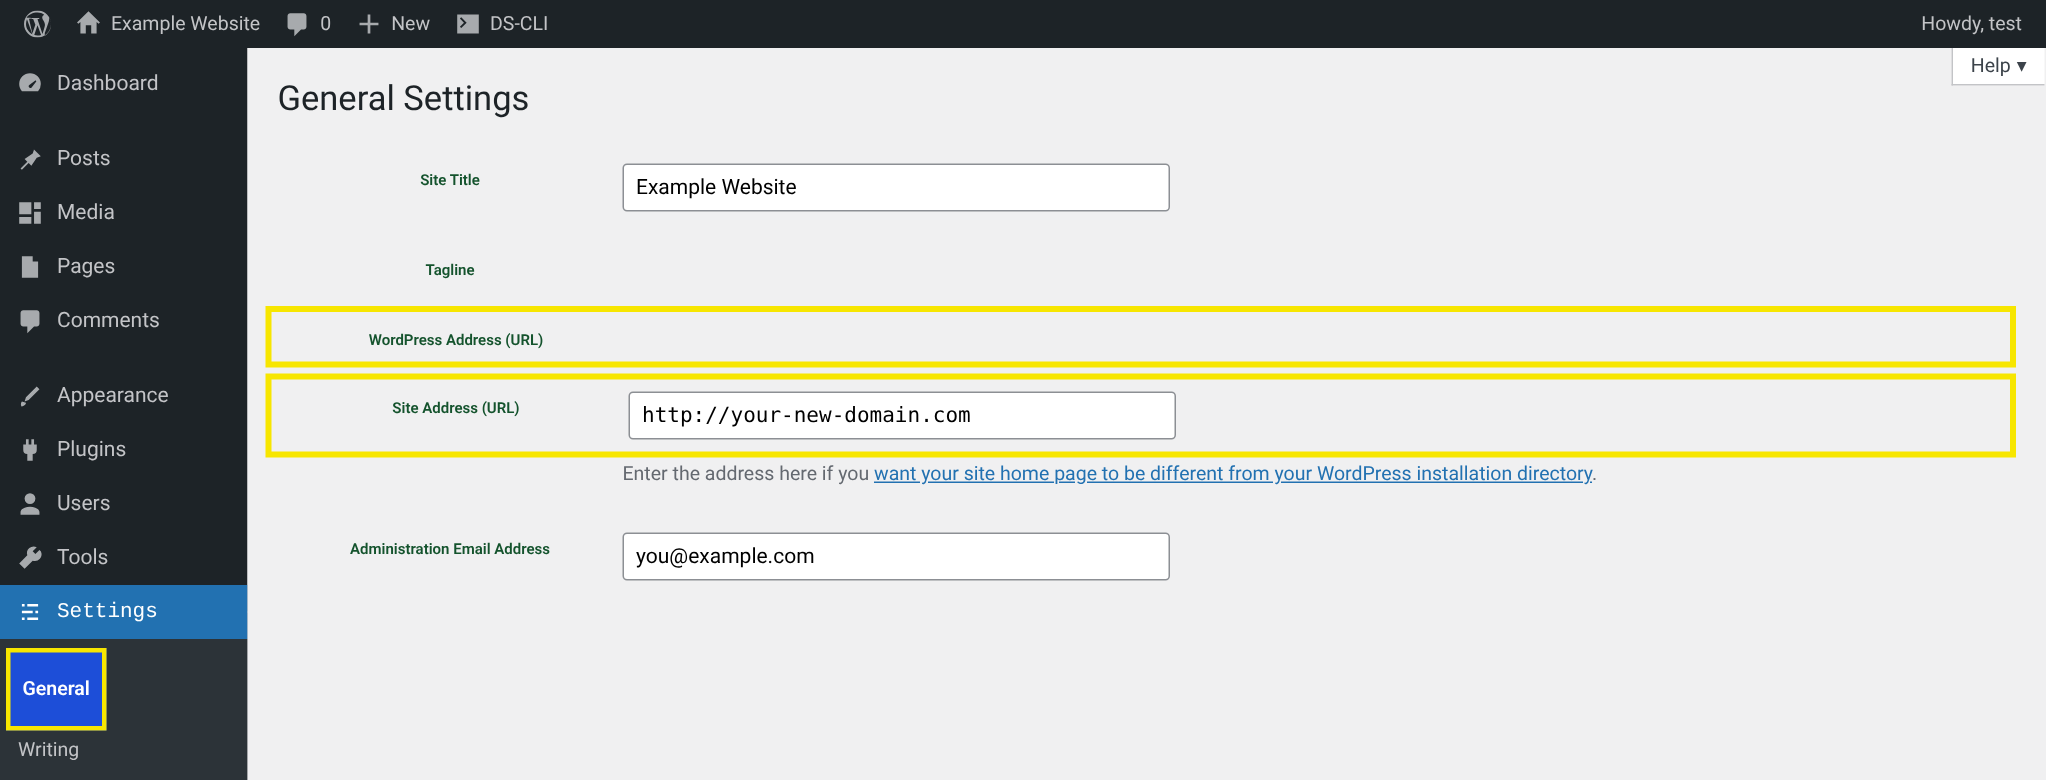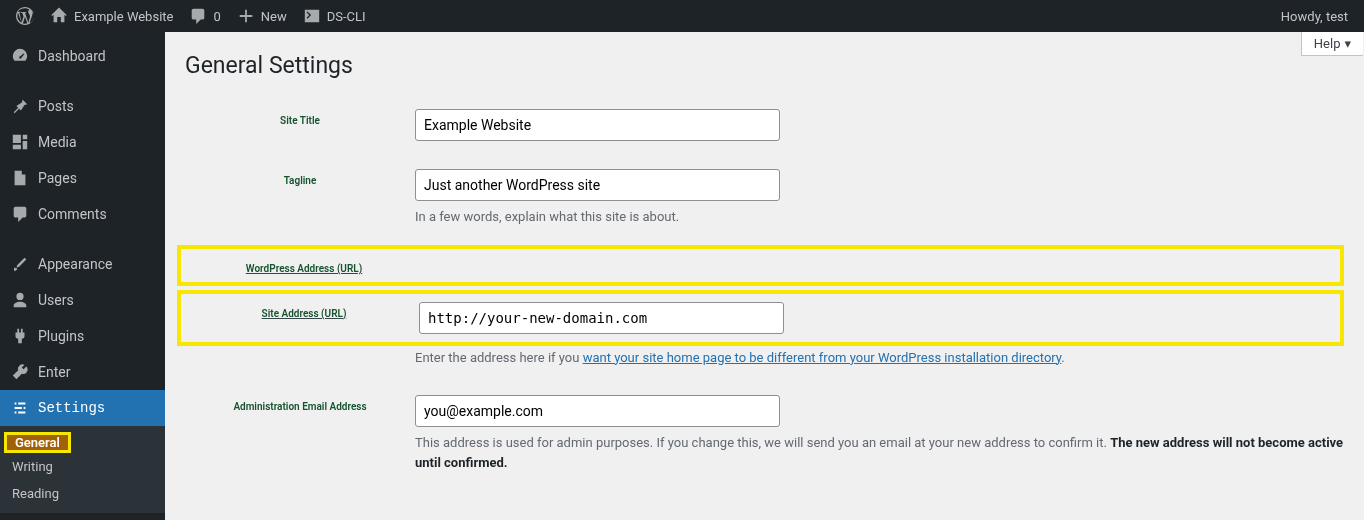--- a/index.html
+++ b/index.html
@@ -21,31 +21,31 @@
 
 .menu-item { display: flex; align-items: center; gap: 8px; padding: 8px 10px; color: #c3c4c7; font-size: 14px; cursor: pointer; }
 .menu-item.current { background: #2271b1; color: #fff; position: relative; font-family: Liberation Mono, monospace; }
 .menu-item.current::after { content: ""; position: absolute; right: -8px; top: 50%; transform: translateY(-50%); border: 8px solid transparent; border-right-color: #f0f0f1; }
 .menu-item .mico { width: 20px; height: 20px; display: inline-flex; align-items: center; justify-content: center; }
 .menu-item .mico svg { width: 18px; height: 18px; fill: #a7aaad; }
 .menu-item.current .mico svg { fill: #fff; }
 .menu-sep { height: 14px; }
 .submenu { background: #2c3338; padding: 6px 0; }
 .submenu-item { padding: 6px 12px; color: #c3c4c7; font-size: 13px; cursor: pointer; }
-.submenu-item.active { color: #fff; font-weight: 600; background: #a16207; display: inline-block; border: 3px solid #f7e600; margin-left: 4px; padding: 0 8px; }
+.submenu-item.active { color: #fff; font-weight: 600; background: #1d4ed8; display: inline-block; border: 3px solid #f7e600; margin-left: 4px; padding: 17px 8px; }
 
 
 .help-tab { position: absolute; top: 0; right: 1px; background: #fff; border: 1px solid #c3c4c7; border-top: none; border-right: none; border-top-right-radius: 0; padding: 4px 12px; font-size: 13px; display: flex; align-items: center; gap: 4px; cursor: pointer; }
 
 
 h1 { font-size: 23px; font-weight: 400; color: #1d2327; margin: 10px 0 20px; }
 
 
 .form-row { display: flex; align-items: flex-start; padding: 10px 0 18px; }
-.form-row.hl { border: 4px solid #f7e600; padding: 8px 8px; margin-left: -8px; margin-bottom: 4px; text-decoration: underline; }
+.form-row.hl { border: 4px solid #f7e600; padding: 8px 8px; margin-left: -8px; margin-bottom: 4px; }
 .form-label { width: 230px; font-weight: 600; font-size: 10px; color: #14532d; padding-top: 6px; text-align: center; }
 .form-field { flex: 1; }
 .form-field input[type=text] { width: 365px; height: 32px; padding: 4px 8px; border: 1px solid #8c8f94; border-radius: 3px; font-size: 14px; font-family: inherit; background: #fff; }
 .mono input { font-family: ui-monospace, Menlo, Consolas, monospace !important; }
 .desc { font-size: 13px; color: #646970; margin-top: 6px; line-height: 1.5; }
 .desc a { color: #2271b1; text-decoration: underline; }
 .desc strong { color: #1d2327; }
 </style>
 </head>
 <body>
@@ -147,40 +147,40 @@
         <span class="mico">
           <svg viewBox="0 0 20 20">
             <path d="M15 3l2 2-8 8-3 1 1-3 8-8zM4 14c-1 1-1 3 0 4 1-1 3-1 3-3l-3-1z"></path>
           </svg>
         </span>
         <span>Appearance</span>
       </div>
     <div class="menu-item">
         <span class="mico">
           <svg viewBox="0 0 20 20">
+            <path d="M7 2v4H5v4c0 2 1 3 3 3v5h4v-5c2 0 3-1 3-3V6h-2V2h-2v4H9V2H7z"></path>
+          </svg>
+        </span>
+        <span>Plugins</span>
+      </div>
+    <div class="menu-item">
+        <span class="mico">
+          <svg viewBox="0 0 20 20">
             <path d="M10 10a4 4 0 100-8 4 4 0 000 8zm0 2c-4 0-7 2-7 4v2h14v-2c0-2-3-4-7-4z"></path>
           </svg>
         </span>
         <span>Users</span>
       </div>
     <div class="menu-item">
         <span class="mico">
           <svg viewBox="0 0 20 20">
-            <path d="M7 2v4H5v4c0 2 1 3 3 3v5h4v-5c2 0 3-1 3-3V6h-2V2h-2v4H9V2H7z"></path>
-          </svg>
-        </span>
-        <span>Plugins</span>
-      </div>
-    <div class="menu-item">
-        <span class="mico">
-          <svg viewBox="0 0 20 20">
             <path d="M17 4l-3 3-2-2 3-3a5 5 0 00-7 6L2 14l4 4 6-6a5 5 0 006-7l-1-1z"></path>
           </svg>
         </span>
-        <span>Enter</span>
+        <span>Tools</span>
       </div>
     <div class="menu-item current">
         <span class="mico">
           <svg viewBox="0 0 20 20">
             <path d="M4 4h2v2H4V4zm4 0h8v2H8V4zM4 9h8v2H4V9zm10 0h2v2h-2V9zM4 14h2v2H4v-2zm4 0h8v2H8v-2z"></path>
           </svg>
         </span>
         <span>Settings</span>
       </div>
     <div class="submenu">
@@ -197,42 +197,35 @@
       </div>
     <h1>General Settings</h1>
 
     <div class="form-row">
       <div class="form-label">Site Title</div>
       <div class="form-field"><input type="text" value="Example Website" style=""></div>
     </div>
 
     <div class="form-row">
       <div class="form-label">Tagline</div>
-      <div class="form-field">
-        <input type="text" value="Just another WordPress site" style="">
-        <div class="desc">In a few words, explain what this site is about.</div>
-      </div>
     </div>
 
     <div class="form-row hl mono">
       <div class="form-label">WordPress Address (URL)</div>
     </div>
 
     <div class="form-row hl mono" style="margin-bottom:0;">
       <div class="form-label">Site Address (URL)</div>
       <div class="form-field"><input type="text" value="http://your-new-domain.com" style=""></div>
     </div>
     <div class="desc" style="margin-left:230px;margin-top:2px;margin-bottom:18px;">
       <span>Enter the address here if you </span><a href="#">want your site home page to be different from your WordPress installation directory</a><span>.</span>
     </div>
 
     <div class="form-row">
       <div class="form-label">Administration Email Address</div>
       <div class="form-field">
         <input type="text" value="you@example.com" style="">
-        <div class="desc">
-          <span>This address is used for admin purposes. If you change this, we will send you an email at your new address to confirm it. </span><strong>The new address will not become active until confirmed.</strong>
-        </div>
       </div>
     </div>
 
   </div>
 </div>
 
 </body></html>

